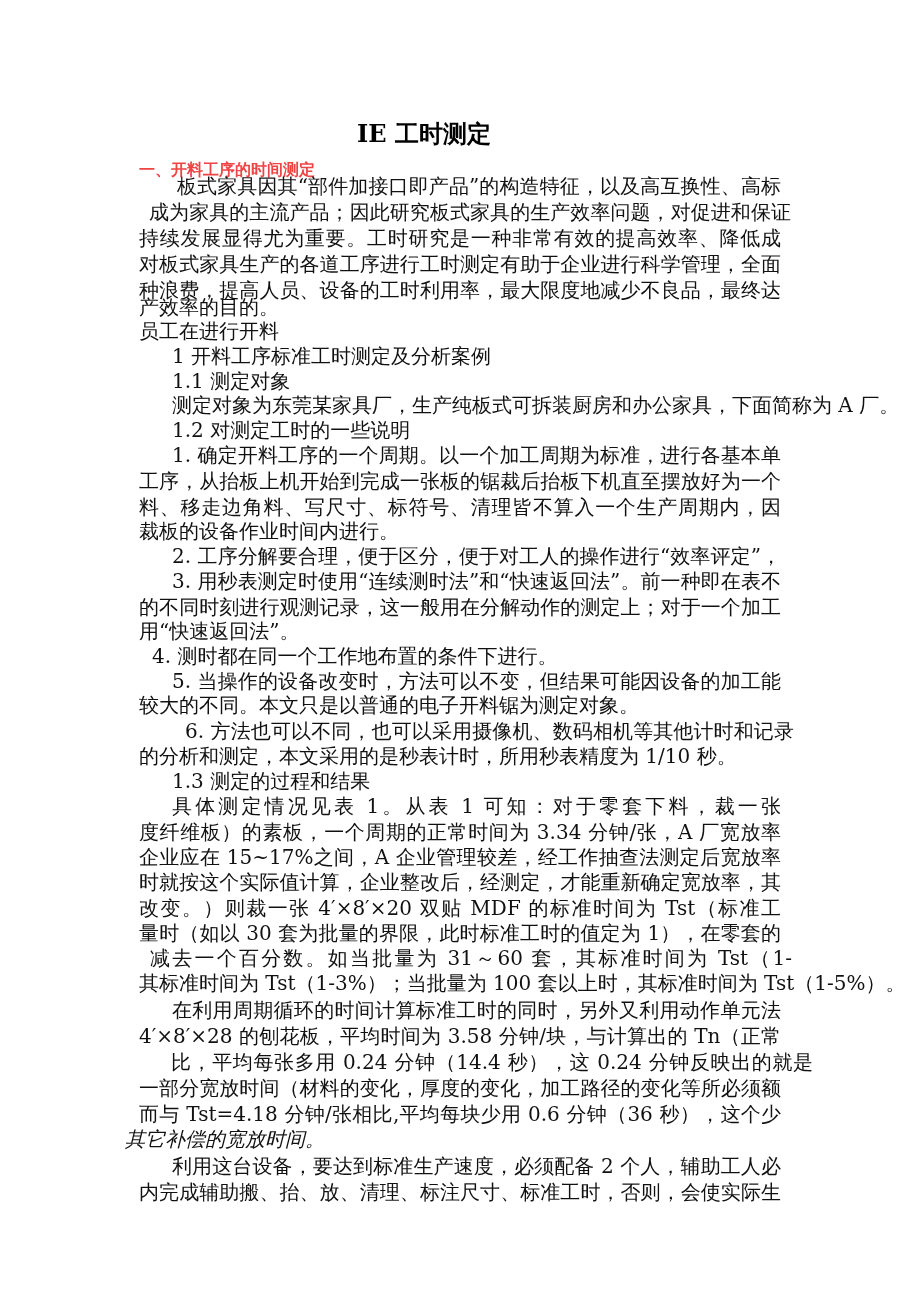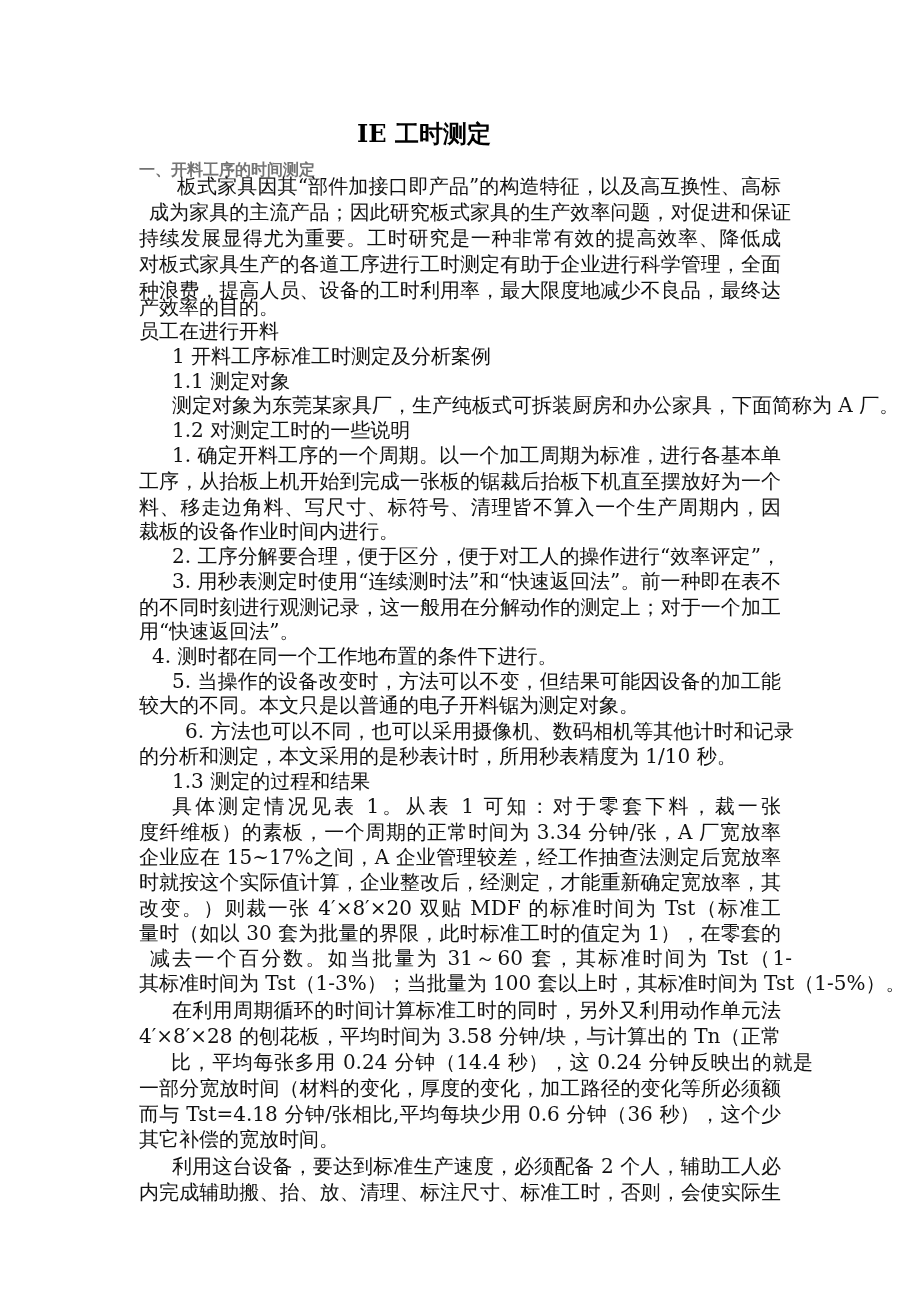--- a/index.html
+++ b/index.html
@@ -1,21 +1,21 @@
 <!DOCTYPE html>
 <html><head>
 <meta charset="utf-8">
 <style>
   html, body { margin: 0; padding: 0; background: #ffffff; }
   body { width: 920px; height: 1302px; position: relative; overflow: hidden;
          font-family: "DejaVu Serif", "Liberation Serif", serif; color: #111; }
   .page { position: absolute; left: 0; top: 0; width: 920px; height: 1302px; }
   .title { position: absolute; left: 0; width: 848px; top: 118px; text-align: center;
            font-size: 24px; font-weight: bold; letter-spacing: 0px; color: #000; }
-  .h1 { position: absolute; left: 139px; top: 160px; font-size: 16px; font-weight: bold; color: #737373; }
+  .h1 { position: absolute; left: 139px; top: 160px; font-size: 16px; font-weight: bold; color: #ef4444; }
   .line { position: absolute; font-size: 20px; line-height: 20px; white-space: nowrap; color: #111; }
 </style>
 </head>
 <body>
 
 <div class="page">
   <div class="title">IE 工时测定</div>
   <div class="h1">一、开料工序的时间测定</div>
   <div id="body-lines">
       <div class="line" style="top: 176px; left: 177px; width: 604px; text-align: justify; text-align-last: justify; white-space: normal; height: 20px; overflow: hidden;">板式家具因其“部件加接口即产品”的构造特征，以及高互换性、高标准化的优势，已</div>
@@ -49,17 +49,17 @@
       <div class="line" style="top: 872px; left: 139px; width: 642px; text-align: justify; text-align-last: justify; white-space: normal; height: 20px; overflow: hidden;">时就按这个实际值计算，企业整改后，经测定，才能重新确定宽放率，其工时定额也将随之</div>
       <div class="line" style="top: 898px; left: 139px; width: 642px; text-align: justify; text-align-last: justify; white-space: normal; height: 20px; overflow: hidden;">改变。）则裁一张 4′×8′×20 双贴 MDF 的标准时间为 Tst（标准工时）="6.74 分钟/张。当为批</div>
       <div class="line" style="top: 923px; left: 139px; width: 642px; text-align: justify; text-align-last: justify; white-space: normal; height: 20px; overflow: hidden;">量时（如以 30 套为批量的界限，此时标准工时的值定为 1），在零套的标准工时的基础上应</div>
       <div class="line" style="top: 948px; left: 150px; width: 642px; text-align: justify; text-align-last: justify; white-space: normal; height: 20px; overflow: hidden;">减去一个百分数。如当批量为 31～60 套，其标准时间为 Tst（1-1%）；当批量为 61~100 套，</div>
       <div class="line" style="top: 973px; left: 139px;">其标准时间为 Tst（1-3%）；当批量为 100 套以上时，其标准时间为 Tst（1-5%）。</div>
       <div class="line" style="top: 1000px; left: 172px; width: 609px; text-align: justify; text-align-last: justify; white-space: normal; height: 20px; overflow: hidden;">在利用周期循环的时间计算标准工时的同时，另外又利用动作单元法测定 10 张</div>
       <div class="line" style="top: 1026px; left: 139px; width: 642px; text-align: justify; text-align-last: justify; white-space: normal; height: 20px; overflow: hidden;">4′×8′×28 的刨花板，平均时间为 3.58 分钟/块，与计算出的 Tn（正常工时）=3.34 分钟/张相</div>
       <div class="line" style="top: 1052px; left: 139px; width: 642px; text-align: justify; text-align-last: justify; white-space: normal; height: 20px; overflow: hidden; margin-left: 32px;">比，平均每张多用 0.24 分钟（14.4 秒），这 0.24 分钟反映出的就是实际下料过程中已包含的</div>
       <div class="line" style="top: 1078px; left: 139px; width: 642px; text-align: justify; text-align-last: justify; white-space: normal; height: 20px; overflow: hidden;">一部分宽放时间（材料的变化，厚度的变化，加工路径的变化等所必须额外花费的时间）；</div>
       <div class="line" style="top: 1104px; left: 139px; width: 642px; text-align: justify; text-align-last: justify; white-space: normal; height: 20px; overflow: hidden;">而与 Tst=4.18 分钟/张相比,平均每块少用 0.6 分钟（36 秒），这个少用的时间就是用来作为</div>
-      <div class="line" style="top: 1129px; left: 139px;">其它补偿的宽放时间。</div>
+      <div class="line" style="top: 1129px; left: 125px; font-style: italic;">其它补偿的宽放时间。</div>
       <div class="line" style="top: 1156px; left: 172px; width: 609px; text-align: justify; text-align-last: justify; white-space: normal; height: 20px; overflow: hidden;">利用这台设备，要达到标准生产速度，必须配备 2 个人，辅助工人必须在设备加工时间</div>
       <div class="line" style="top: 1182px; left: 139px; width: 642px; text-align: justify; text-align-last: justify; white-space: normal; height: 20px; overflow: hidden;">内完成辅助搬、抬、放、清理、标注尺寸、标准工时，否则，会使实际生产效率远低于正</div>
     </div>
 </div>
 
 </body></html>

